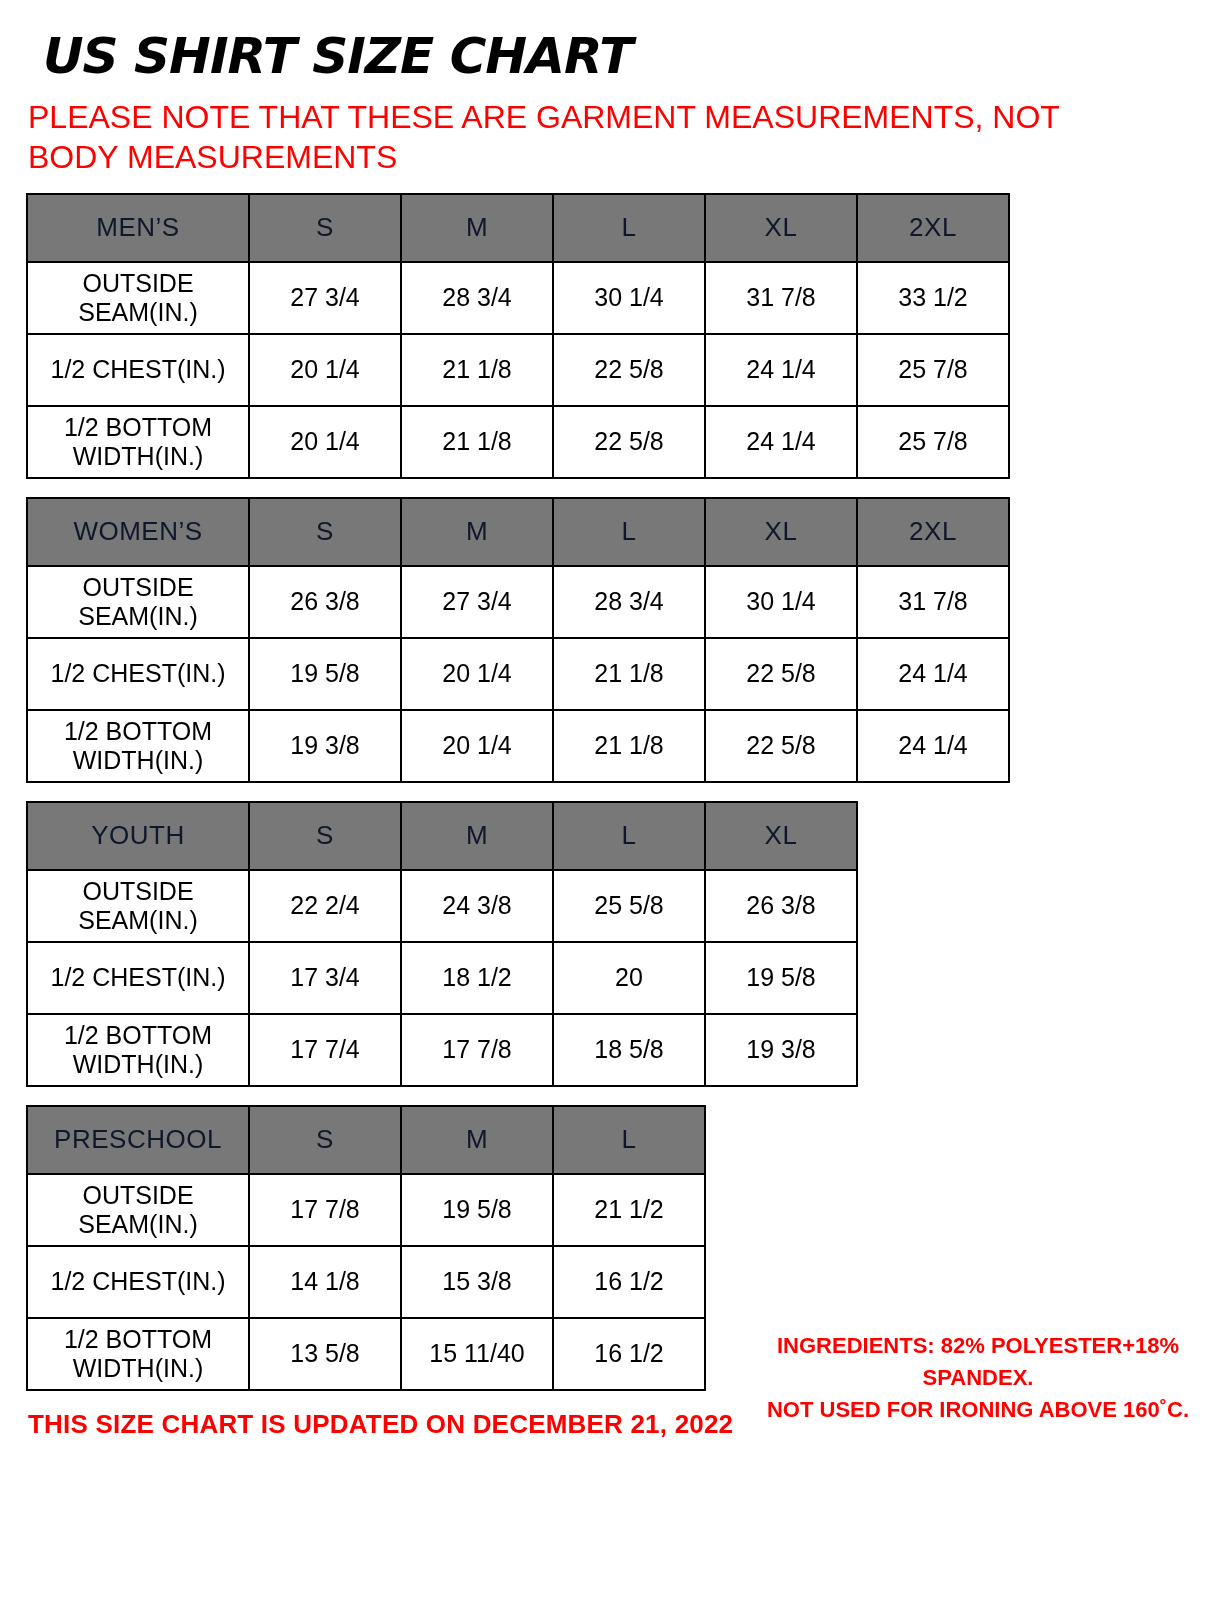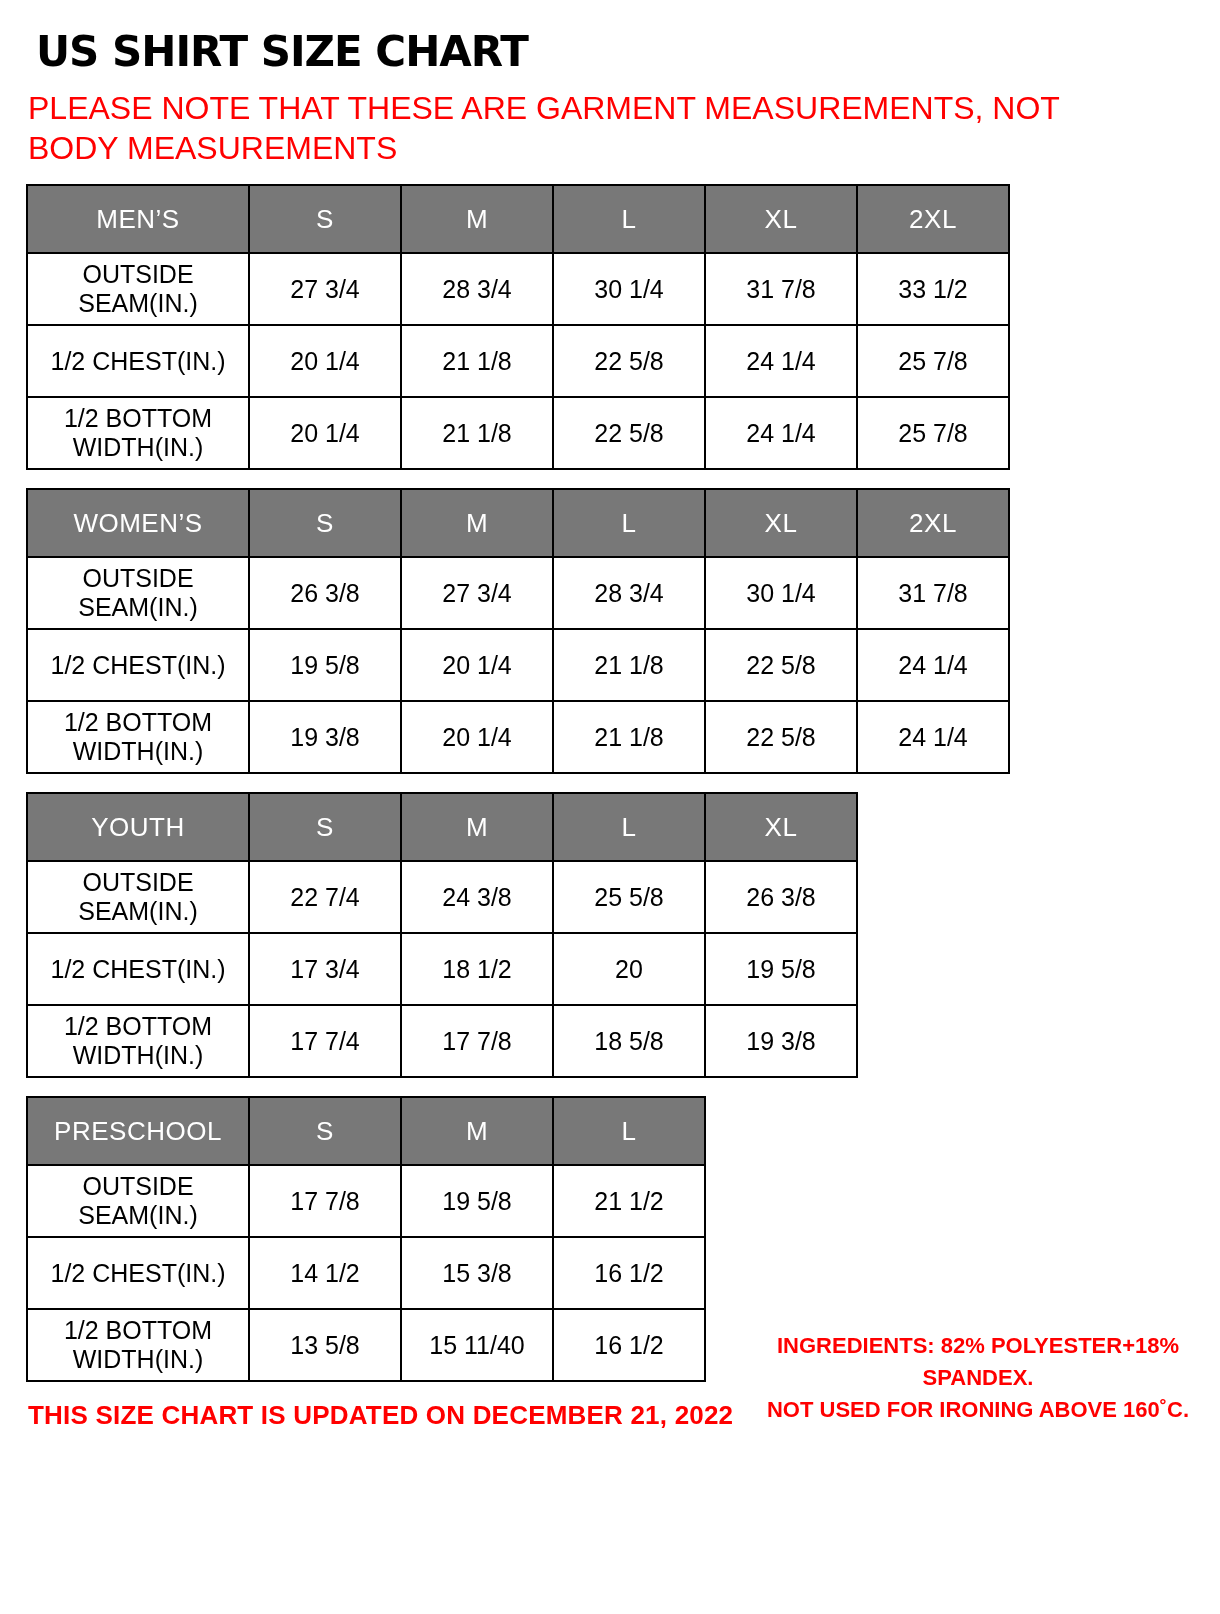--- a/index.html
+++ b/index.html
@@ -15,25 +15,26 @@
     position: relative;
     overflow: hidden;
   }
   .page {
     padding: 22px 26px 0 26px;
     box-sizing: border-box;
     width: 1220px;
   }
   h1.title {
     font-family: "DejaVu Sans", sans-serif;
-    font-size: 42px;
+    font-size: 50px;
     font-weight: 800;
     letter-spacing: -1px;
-    margin: 8px 0 14px 10px;
+    margin: 8px 0 14px 17px;
     line-height: 1.05;
+    font-style: italic;
   }
   .note {
     color: #ff0000;
     font-size: 32px;
     line-height: 1.25;
     margin: 0 0 16px 2px;
     max-width: 1090px;
   }
   table.sizetable {
     border-collapse: collapse;
@@ -45,21 +46,21 @@
     text-align: center;
     vertical-align: middle;
     font-size: 25px;
     font-weight: 400;
     padding: 6px 4px;
     height: 72px;
     box-sizing: border-box;
   }
   table.sizetable thead th {
     background: #787878;
-    color: #ffffff;
+    color: #0f172a;
     font-weight: 400;
     font-size: 26px;
     letter-spacing: 0.5px;
     height: 68px;
   }
   td.rowlabel, th.corner {
     width: 222px;
   }
   td.rowlabel {
     font-size: 25px;
@@ -179,21 +180,21 @@
             <th class="corner">YOUTH</th>
             <th class="val">S</th>
             <th class="val">M</th>
             <th class="val">L</th>
             <th class="val">XL</th>
           </tr>
         </thead>
         <tbody>
           <tr>
             <td class="rowlabel">OUTSIDE SEAM(IN.)</td>
-            <td class="val">22 7/4</td>
+            <td class="val">22 2/4</td>
             <td class="val">24 3/8</td>
             <td class="val">25 5/8</td>
             <td class="val">26 3/8</td>
           </tr>
           <tr>
             <td class="rowlabel">1/2 CHEST(IN.)</td>
             <td class="val">17 3/4</td>
             <td class="val">18 1/2</td>
             <td class="val">20</td>
             <td class="val">19 5/8</td>
@@ -218,21 +219,21 @@
         </thead>
         <tbody>
           <tr>
             <td class="rowlabel">OUTSIDE SEAM(IN.)</td>
             <td class="val">17 7/8</td>
             <td class="val">19 5/8</td>
             <td class="val">21 1/2</td>
           </tr>
           <tr>
             <td class="rowlabel">1/2 CHEST(IN.)</td>
-            <td class="val">14 1/2</td>
+            <td class="val">14 1/8</td>
             <td class="val">15 3/8</td>
             <td class="val">16 1/2</td>
           </tr>
           <tr>
             <td class="rowlabel">1/2 BOTTOM WIDTH(IN.)</td>
             <td class="val">13 5/8</td>
             <td class="val">15 11/40</td>
             <td class="val">16 1/2</td>
           </tr>
         </tbody>

